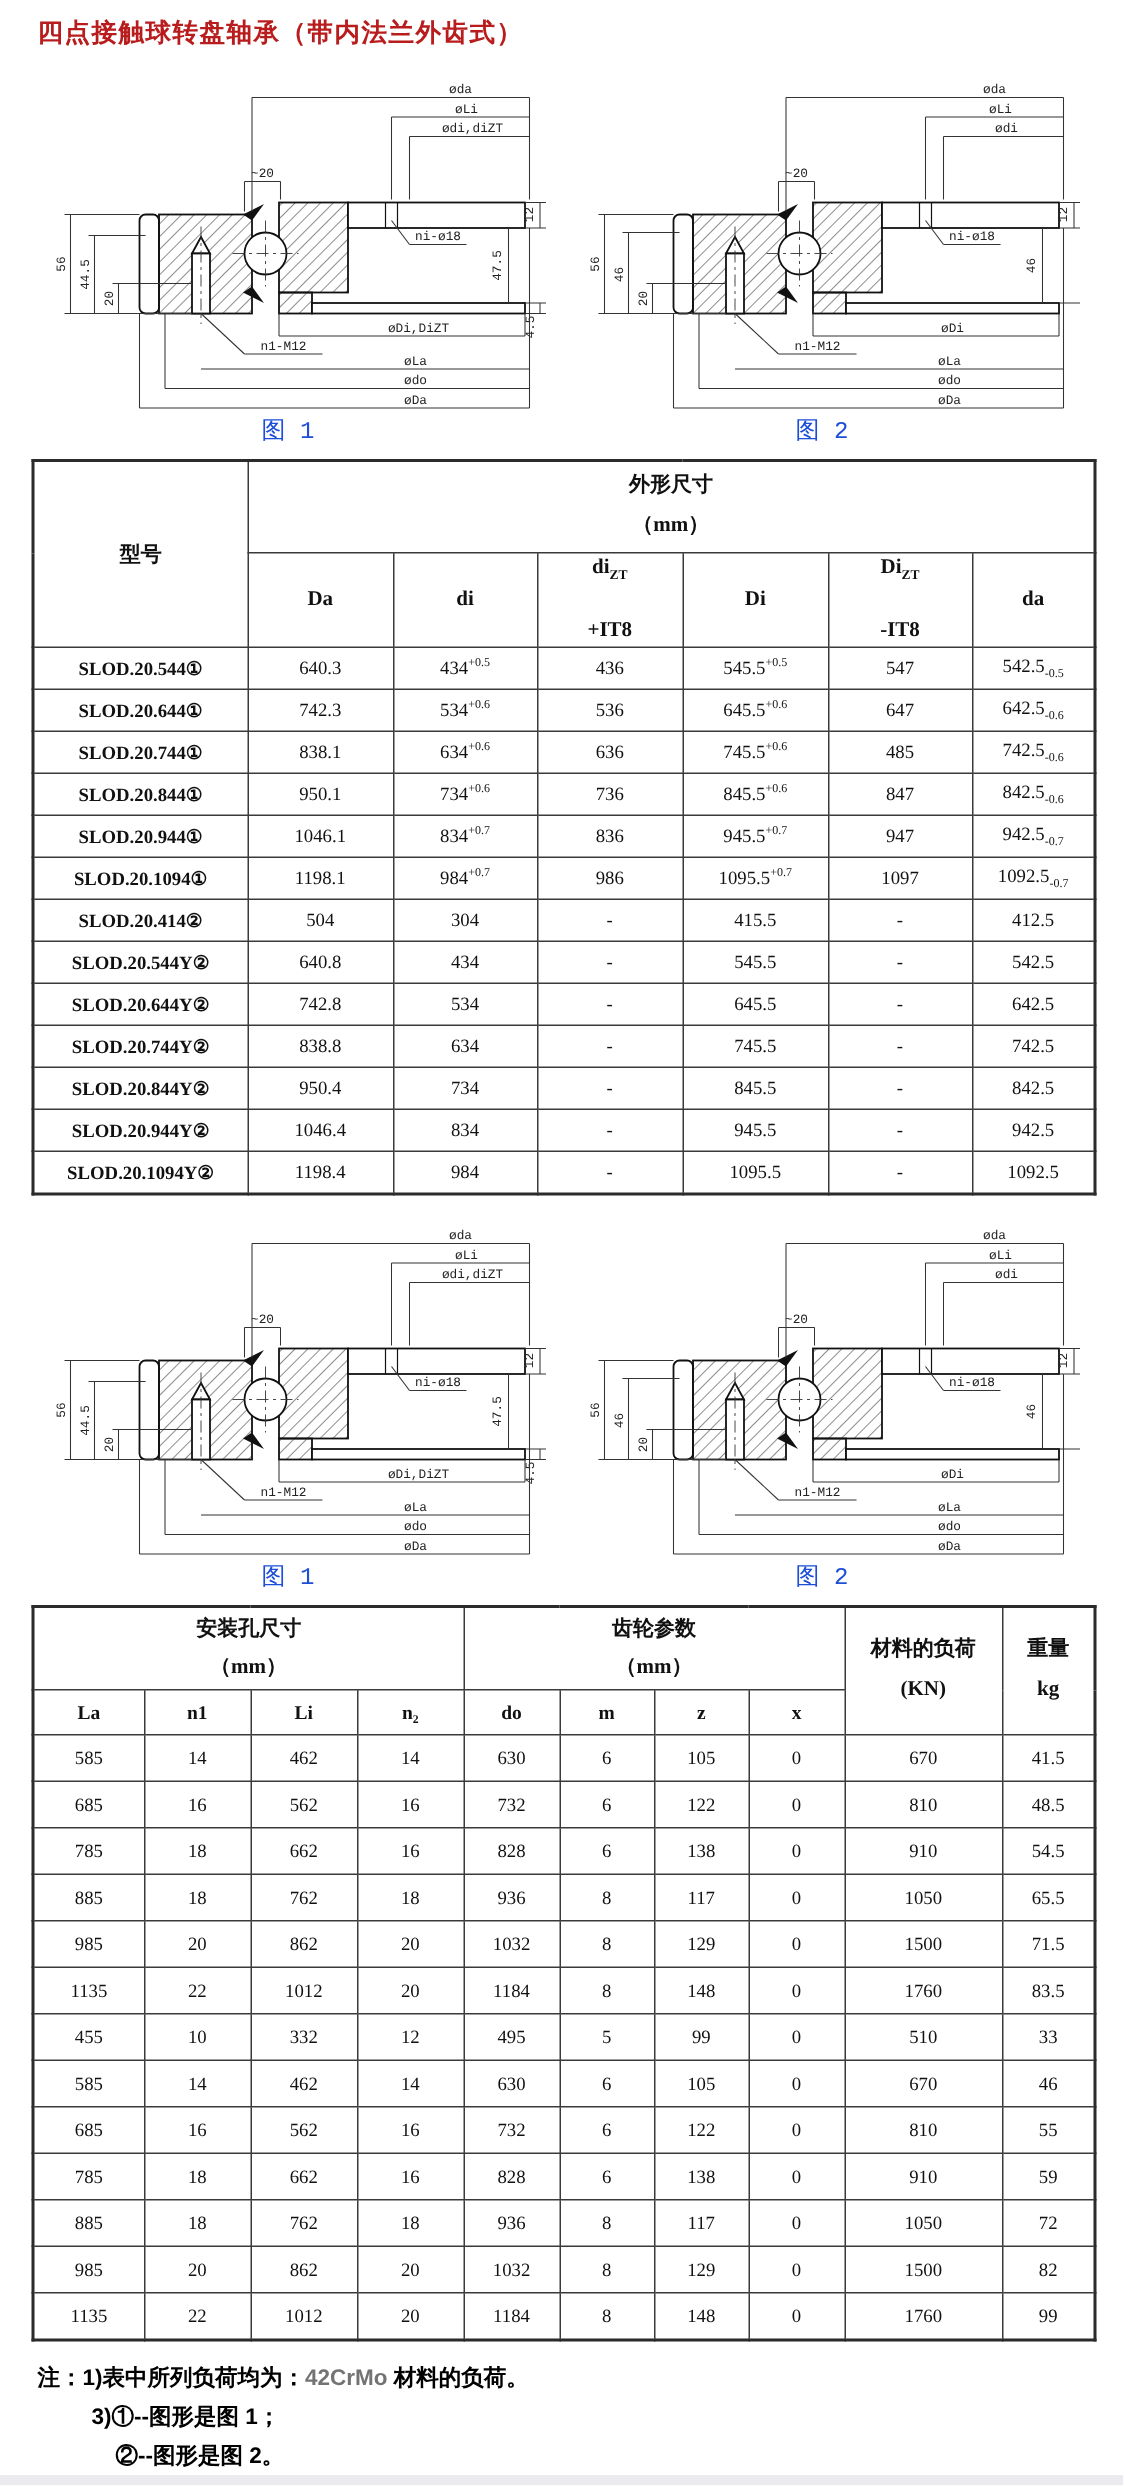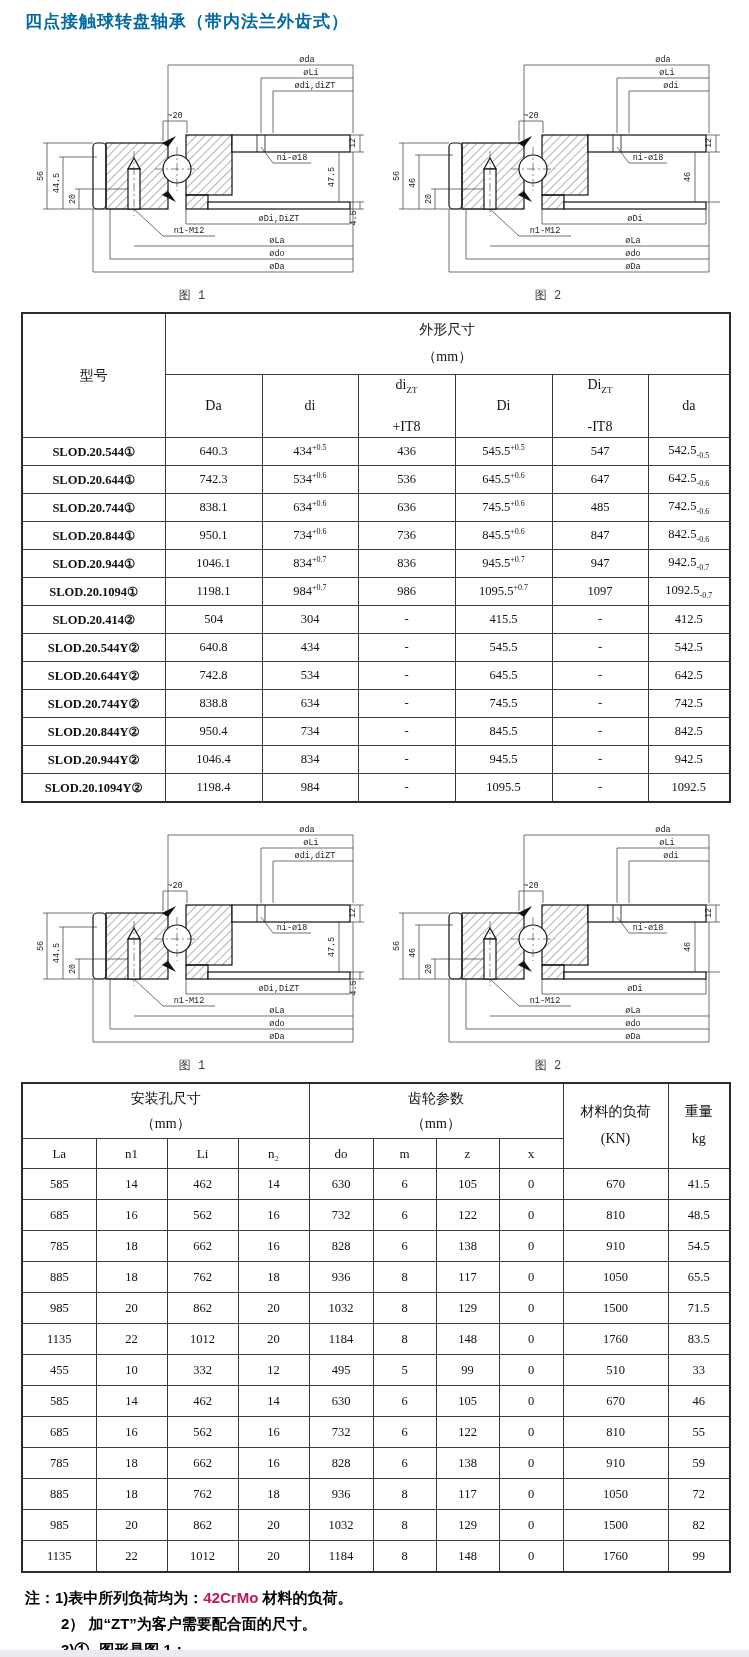--- a/index.html
+++ b/index.html
@@ -1,55 +1,55 @@
 <!DOCTYPE html>
 <html><head>
 <meta charset="utf-8">
 <style>
   html,body{margin:0;padding:0;background:#fff;}
   .page{position:relative;width:749px;height:1657px;background:#ffffff;overflow:hidden;
         font-family:"Liberation Serif", serif;color:#111;}
   .title{margin:10px 0 0 25px;font-family:"Liberation Sans", sans-serif;
-         font-size:17px;font-weight:bold;letter-spacing:1px;color:#0369a1;}
+         font-size:17px;font-weight:bold;letter-spacing:1px;color:#b91c1c;}
   
   .figures-row{display:flex;justify-content:flex-start;gap:0;margin:10px 6px 0 14px;}
   .figure{width:356px;text-align:center;}
   .figure svg{display:block;margin:0 auto;}
-  .fig-caption{font-size:12px;color:#404040;margin-top:11px;font-family:"Liberation Mono", monospace;}
+  .fig-caption{font-size:16px;color:#1d4ed8;margin-top:1px;font-family:"Liberation Mono", monospace;}
   .part{fill:#fff;stroke:#111;stroke-width:1.2;}
   .hatch{fill:url(#hatchA);}
   .hatchB{fill:url(#hatchB);}
   .thin{stroke:#111;stroke-width:0.8;}
   .cl{stroke:#333;stroke-width:0.6;stroke-dasharray:8 3 2 3;fill:none;}
   .dm{stroke:#333;stroke-width:0.7;fill:none;}
   .dl{font-family:"Liberation Mono", monospace;font-size:8.5px;fill:#222;text-anchor:middle;}
   
   table{border-collapse:collapse;table-layout:fixed;margin:8px 0 0 21px;
         font-family:"Liberation Serif", serif;}
   table, th, td{border:1px solid #3a3a3a;}
   table{border:2px solid #2b2b2b;}
-  th{font-weight:normal;}
+  th{font-weight:bold;}
   .t1 .group-h{height:58px;font-size:14px;line-height:1.9;}
   .t1 .col-h{height:60px;font-size:14px;}
   .t1 td{height:25px;font-size:12.5px;text-align:center;}
   .t1 td.model{font-weight:600;font-size:12.5px;}
   .t1 sup{font-size:8px;}
   .t1 sub{font-size:8px;}
   .colsub{font-size:9px;vertical-align:sub;}
   .hline2{display:block;margin-top:25px;}
   .t2 .group-h{height:52px;font-size:14px;line-height:1.8;}
   .t2 .sub-h{height:27px;font-size:13px;margin-left:44px;}
   .t2 td{height:28px;font-size:12.5px;text-align:center;}
   .t2 .twoline{font-size:14px;line-height:1.9;}
   
   .notes{margin:12px 0 0 25px;font-family:"Liberation Sans", sans-serif;
          font-weight:bold;font-size:15px;line-height:26px;color:#000;}
   .notes .ind1{padding-left:36px;}
   .notes .ind2{padding-left:52px;}
-  .mat{color:#be185d;}
+  .mat{color:#737373;}
   .bottom-strip{position:absolute;left:0;bottom:0;width:100%;height:7px;background:#ebebef;}
 </style>
 </head>
 <body>
 
 <div class="page">
 
   <div class="title">四点接触球转盘轴承（带内法兰外齿式）</div>
 
   <div class="figures-row" id="figures-top">
@@ -736,19 +736,18 @@
           <td>148</td>
           <td>0</td>
           <td>1760</td>
           <td>99</td>
         </tr>
       </tbody>
   </table>
 
   <div class="notes">
     <div><span>注：1)表中所列负荷均为：</span><span class="mat">42CrMo</span><span> 材料的负荷。</span></div>
-    <div class="ind1">2） 加“ZT”为客户需要配合面的尺寸。</div>
     <div class="ind1">3)①--图形是图 1；</div>
     <div class="ind2">②--图形是图 2。</div>
   </div>
 
   <div class="bottom-strip"></div>
 </div>
 
 </body></html>

